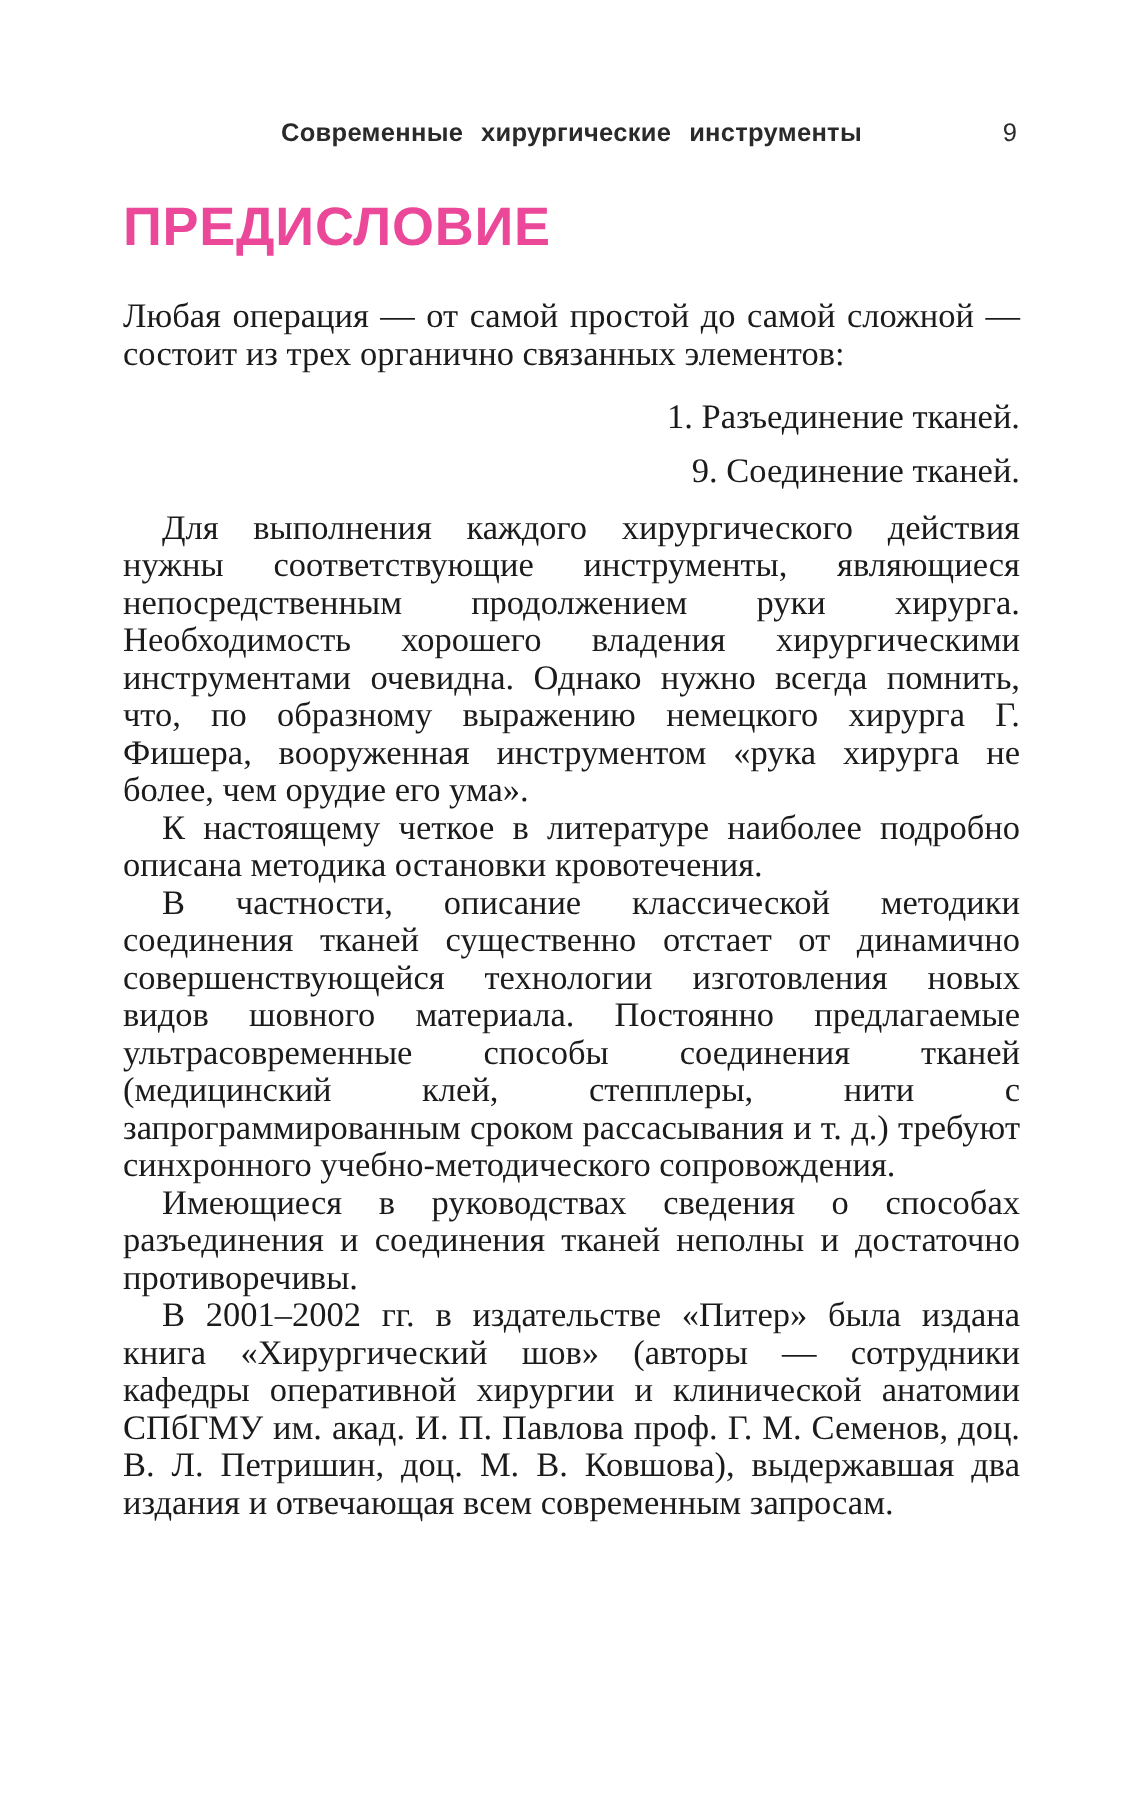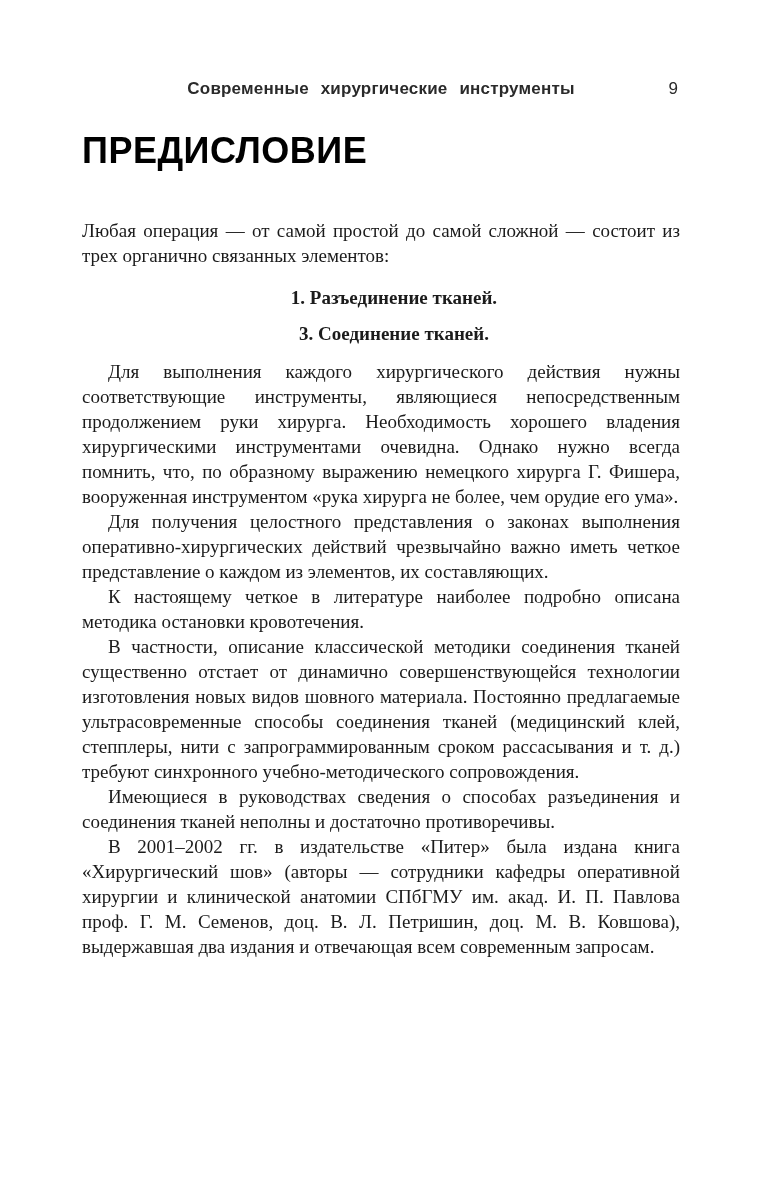--- a/index.html
+++ b/index.html
@@ -41,47 +41,46 @@
     letter-spacing: 0;
   }
   
   .chapter-title {
     margin: 33px 0 0 0;
     font-family: "Liberation Sans", sans-serif;
     font-weight: 700;
     font-size: 36px;
     line-height: 38px;
     letter-spacing: 0.5px;
-    color: #000000;
+    color: #ec4899;
   }
   
   .body-text {
-    margin-top: 48px;
+    margin-top: 28px;
     font-family: "Liberation Serif", serif;
-    font-size: 19px;
+    font-size: 23px;
     line-height: 25px;
     text-align: justify;
     hyphens: auto;
     -webkit-hyphens: auto;
   }
   .body-text p {
     margin: 0;
     text-indent: 26px;
   }
   .body-text p.no-indent {
     text-indent: 0;
   }
   .numbered-list {
     margin: 17px 0 13px 0;
   }
   .numbered-list .list-item {
     margin: 0 0 11px 0;
     text-indent: 26px;
-    text-align: center;
-    font-weight: bold;
+    text-align: right;
   }
   .numbered-list .list-item:last-child {
     margin-bottom: 0;
   }
 </style>
 </head>
 <body>
 
 <div class="page">
 
@@ -91,26 +90,25 @@
   </div>
 
   <h1 class="chapter-title">ПРЕДИСЛОВИЕ</h1>
 
   <div class="body-text">
 
     <p class="no-indent">Любая операция — от самой простой до самой сложной — состоит из трех органично связанных элементов:</p>
 
     <div class="numbered-list">
       <p class="list-item">1. Разъединение тканей.</p>
-      <p class="list-item">3. Соединение тканей.</p>
+      <p class="list-item">9. Соединение тканей.</p>
     </div>
 
     <p>Для выполнения каждого хирургического действия нужны соответствующие инструменты, являющиеся непосредственным продолжением руки хирурга. Необходимость хорошего владения хирургическими инструментами очевидна. Однако нужно всегда помнить, что, по образному выражению немецкого хирурга Г. Фишера, вооруженная инструментом «рука хирурга не более, чем орудие его ума».</p>
 
-    <p>Для получения целостного представления о законах выполнения оперативно-хирургических действий чрезвычайно важно иметь четкое представление о каждом из элементов, их составляющих.</p>
 
     <p>К настоящему четкое в литературе наиболее подробно описана методика остановки кровотечения.</p>
 
     <p>В частности, описание классической методики соединения тканей существенно отстает от динамично совершенствующейся технологии изготовления новых видов шовного материала. Постоянно предлагаемые ультрасовременные способы соединения тканей (медицинский клей, степплеры, нити с запрограммированным сроком рассасывания и т. д.) требуют синхронного учебно-методического сопровождения.</p>
 
     <p>Имеющиеся в руководствах сведения о способах разъединения и соединения тканей неполны и достаточно противоречивы.</p>
 
     <p>В 2001–2002 гг. в издательстве «Питер» была издана книга «Хирургический шов» (авторы — сотрудники кафедры оперативной хирургии и клинической анатомии СПбГМУ им. акад. И. П. Павлова проф. Г. М. Семенов, доц. В. Л. Петришин, доц. М. В. Ковшова), выдержавшая два издания и отвечающая всем современным запросам.</p>
 
   </div>

